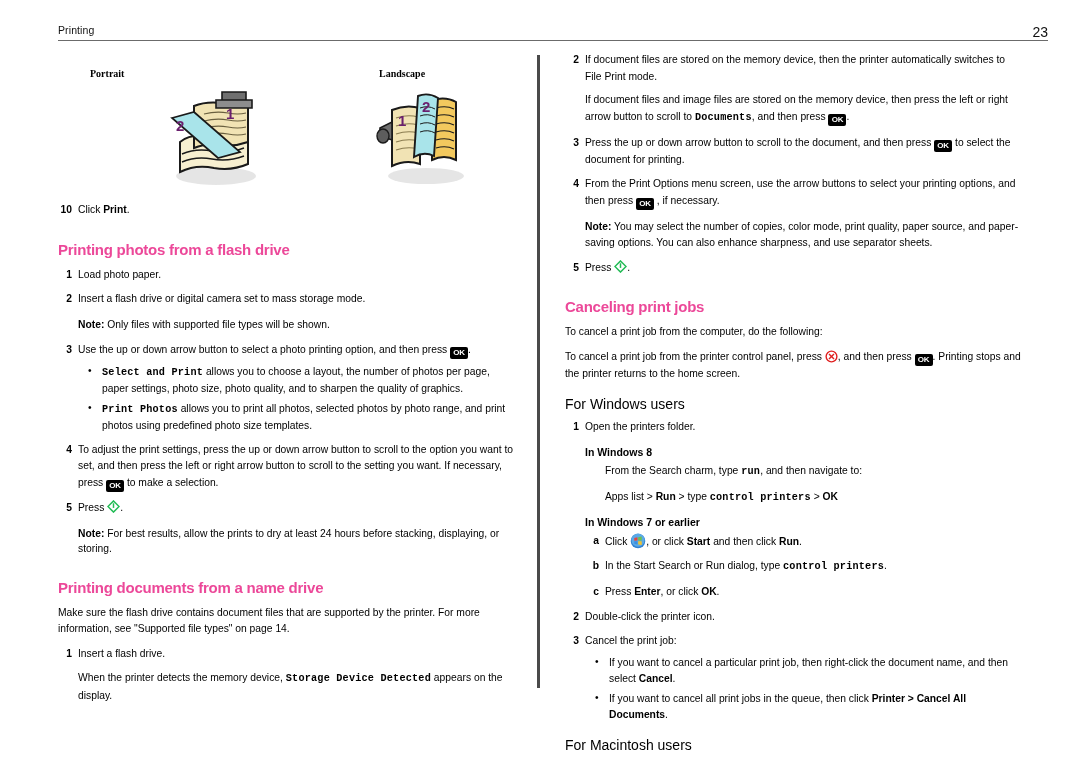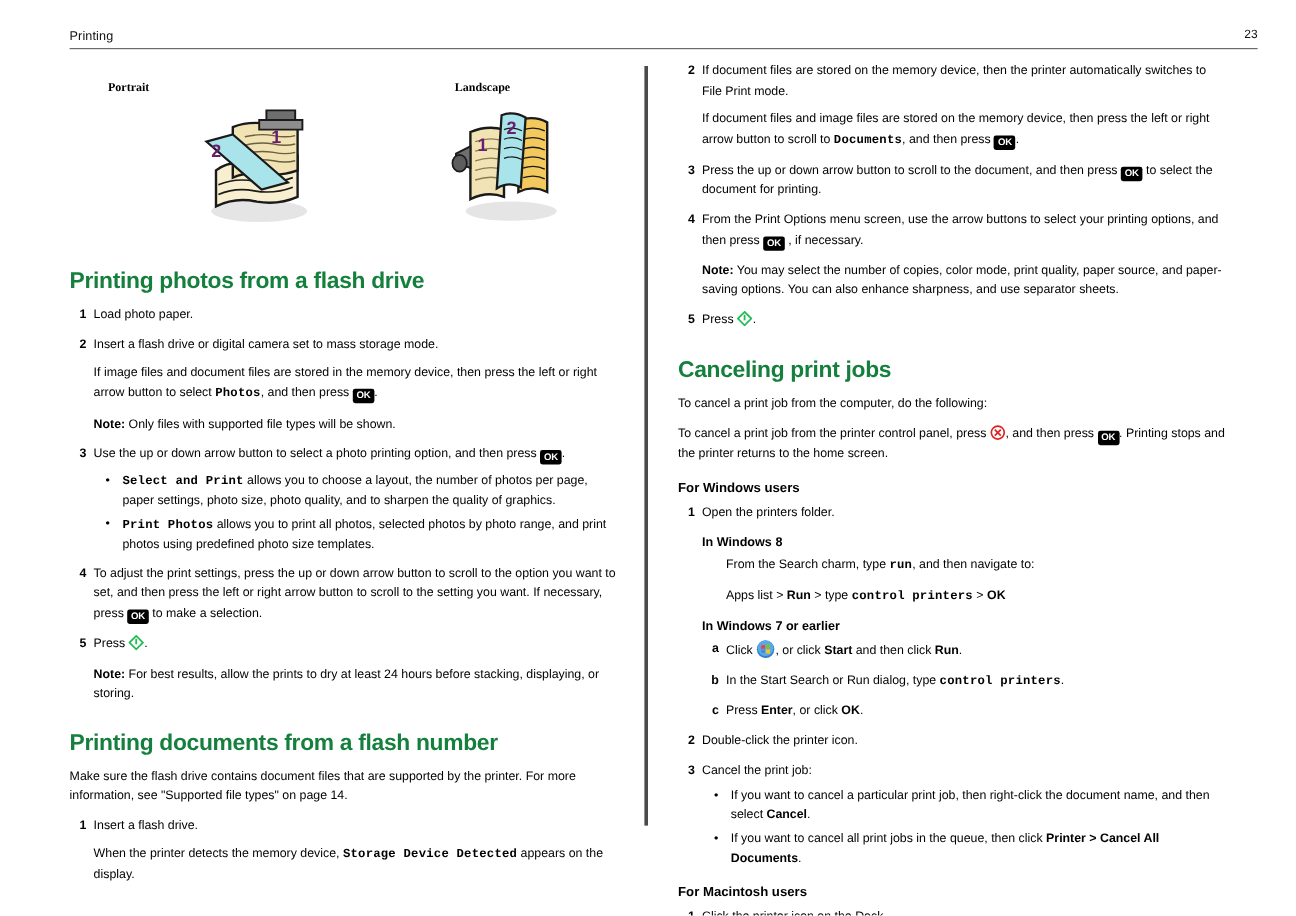--- a/index.html
+++ b/index.html
@@ -33,21 +33,21 @@
     left: 0;
     top: 0;
     font-size: 10.5px;
     letter-spacing: .1px;
     color: #111;
   }
   .header-pageno {
     position: absolute;
     right: 0;
     top: 0;
-    font-size: 10px;
+    font-size: 14px;
     color: #111;
   }
   .header-rule {
     position: absolute;
     left: 0;
     right: 0;
     top: 16px;
     border-top: 1.6px solid #6b6b6b;
   }
 
@@ -63,29 +63,29 @@
     position: absolute;
     left: 537px;
     top: 55px;
     width: 2.5px;
     height: 633px;
     background: #4a4a4a;
   }
 
   
   .h2 {
-    font-size: 19px;
+    font-size: 15px;
     font-weight: bold;
     letter-spacing: -0.25px;
     margin: 22px 0 9px 0;
-    color: #15803d;
+    color: #ec4899;
   }
   .h3 {
-    font-size: 11px;
-    font-weight: bold;
+    font-size: 14px;
+    font-weight: normal;
     margin: 14px 0 7px 0;
   }
   .h4 {
     font-size: 10.5px;
     font-weight: bold;
     margin: 10px 0 5px 0;
   }
   p.body {
     font-size: 10.3px;
     line-height: 1.55;
@@ -273,34 +273,35 @@
           </g>
 
           <path d="M10 44 l12 -6 l0 18 l-12 -4 z" fill="#6f6f6f" stroke="#1a1a1a" stroke-width="1.6"></path>
           <ellipse cx="13" cy="52" rx="6" ry="7" fill="#5d5d5d" stroke="#1a1a1a" stroke-width="1.4"></ellipse>
           <text x="28" y="42" font-family="'Liberation Sans',sans-serif" font-size="15" font-weight="bold" fill="#6a1f6e">1</text>
           <text x="52" y="28" font-family="'Liberation Sans',sans-serif" font-size="15" font-weight="bold" fill="#6a1f6e">2</text>
         </svg>
       </div>
     </div>
 
+    <div class="step">
+      <span class="marker">10</span>
+      <span>Click </span><b>Print</b><span>.</span>
+    </div>
 
     <h2 class="h2">Printing photos from a flash drive</h2>
 
     <div class="step">
       <span class="marker">1</span>
       <span>Load photo paper.</span>
     </div>
 
     <div class="step">
       <span class="marker">2</span>
       <span>Insert a flash drive or digital camera set to mass storage mode.</span>
-      <span class="cont">
-        <span>If image files and document files are stored in the memory device, then press the left or right arrow button to select </span><span class="mono">Photos</span><span>, and then press </span><span class="ok-btn">OK</span><span>.</span>
-      </span>
       <div class="note">
         <b>Note:</b><span> Only files with supported file types will be shown.</span>
       </div>
     </div>
 
     <div class="step">
       <span class="marker">3</span>
       <span>Use the up or down arrow button to select a photo printing option, and then press </span><span class="ok-btn">OK</span><span>.</span>
       <div class="bullets">
         <div class="bullet">
@@ -323,21 +324,21 @@
       <span class="marker">5</span>
       <span>Press </span><span class="start-icon"><svg width="13" height="13" viewBox="0 0 14 14">
             <polygon points="7,1 13,7 7,13 1,7" fill="none" stroke="#22bb55" stroke-width="1.6"></polygon>
             <line x1="7" y1="3.5" x2="7" y2="8.5" stroke="#22bb55" stroke-width="1.6"></line>
           </svg></span><span>.</span>
       <div class="note">
         <b>Note:</b><span> For best results, allow the prints to dry at least 24 hours before stacking, displaying, or storing.</span>
       </div>
     </div>
 
-    <h2 class="h2">Printing documents from a flash number</h2>
+    <h2 class="h2">Printing documents from a name drive</h2>
 
     <p class="body">Make sure the flash drive contains document files that are supported by the printer. For more information, see "Supported file types" on page 14.</p>
 
     <div class="step">
       <span class="marker">1</span>
       <span>Insert a flash drive.</span>
       <span class="cont">
         <span>When the printer detects the memory device, </span><span class="mono">Storage Device Detected</span><span> appears on the display.</span>
       </span>
     </div>

